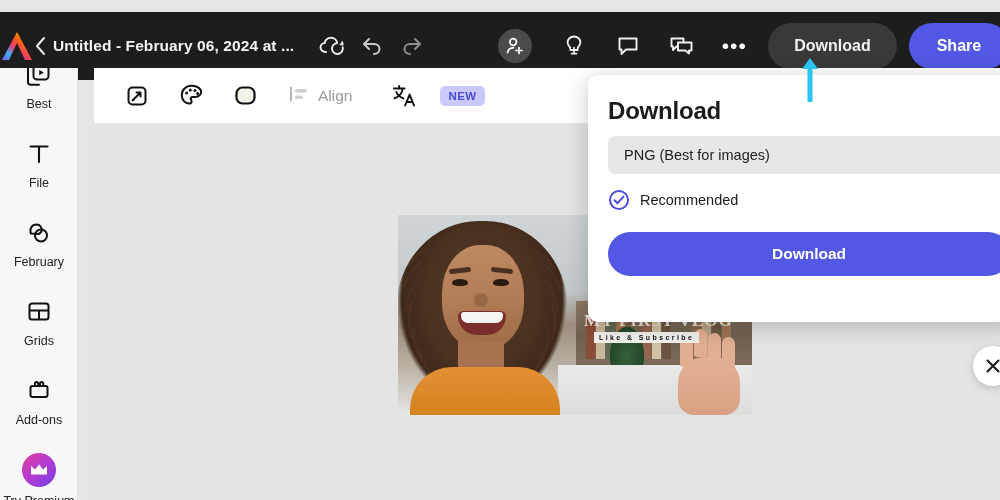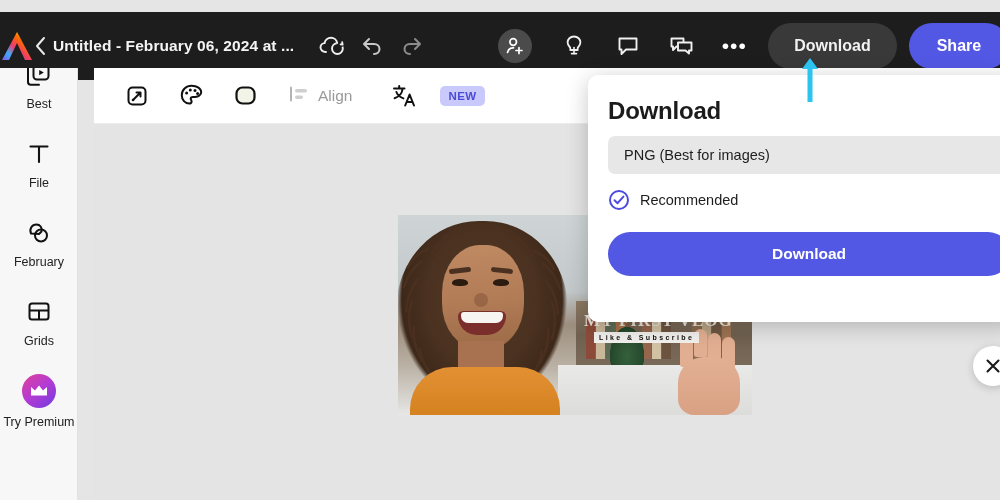--- a/index.html
+++ b/index.html
@@ -374,20 +374,30 @@
       <div class="rail-item">
         <span class="ri-ico">
           <svg width="26" height="26" viewBox="0 0 26 26">
             <rect x="3.5" y="4.5" width="19" height="16" rx="2.5" stroke="#111" stroke-width="2" fill="none"></rect>
             <path d="M3.5 11.5 H22.5 M13 11.5 V20.5" stroke="#111" stroke-width="2"></path>
           </svg>
         </span>
         <span class="ri-lbl">Grids</span>
       </div>
 
+      <div class="rail-item">
+        <span class="ri-ico">
+          <svg width="26" height="26" viewBox="0 0 26 26">
+            <rect x="4.5" y="8" width="17" height="11" rx="2" stroke="#111" stroke-width="2" fill="none"></rect>
+            <path d="M9 8 V5.5 A1.6 1.6 0 0 1 12.2 5.5 V8" stroke="#111" stroke-width="2" fill="none"></path>
+            <path d="M14 8 V5.5 A1.6 1.6 0 0 1 17.2 5.5 V8" stroke="#111" stroke-width="2" fill="none"></path>
+          </svg>
+        </span>
+        <span class="ri-lbl">Add-ons</span>
+      </div>
 
       <div class="rail-item">
         <span class="crown-circle">
           <svg width="20" height="16" viewBox="0 0 20 16">
             <path d="M2 12.5 L2 4 L6 7.5 L10 2.5 L14 7.5 L18 4 L18 12.5 Z" fill="#ffffff"></path>
           </svg>
         </span>
         <span class="ri-lbl">Try Premium</span>
       </div>
 

